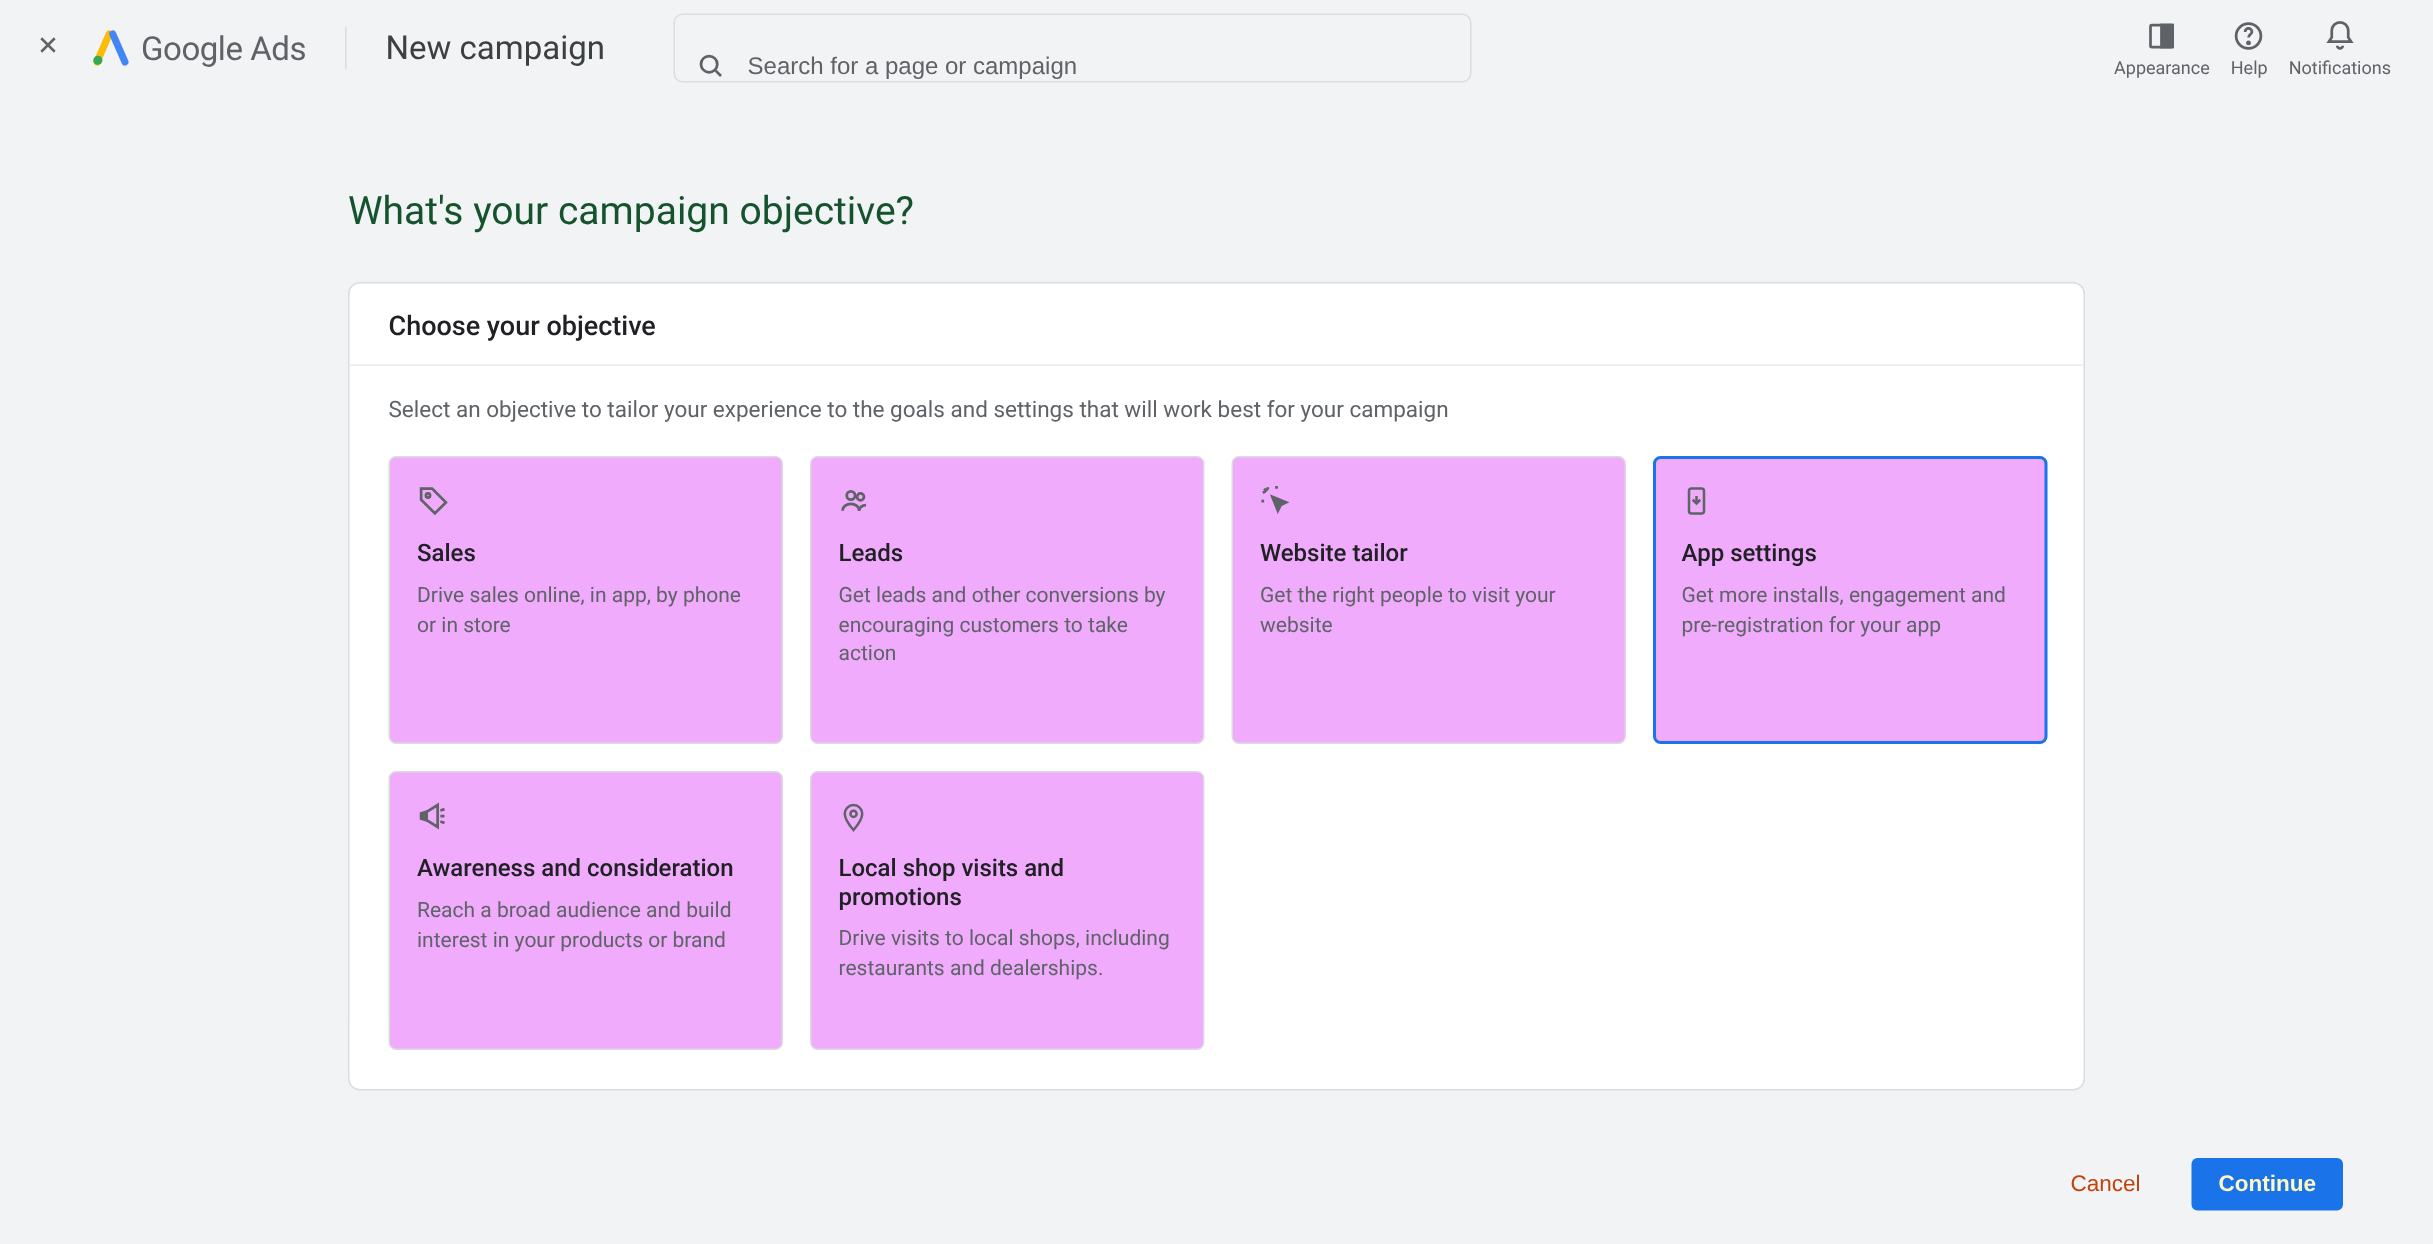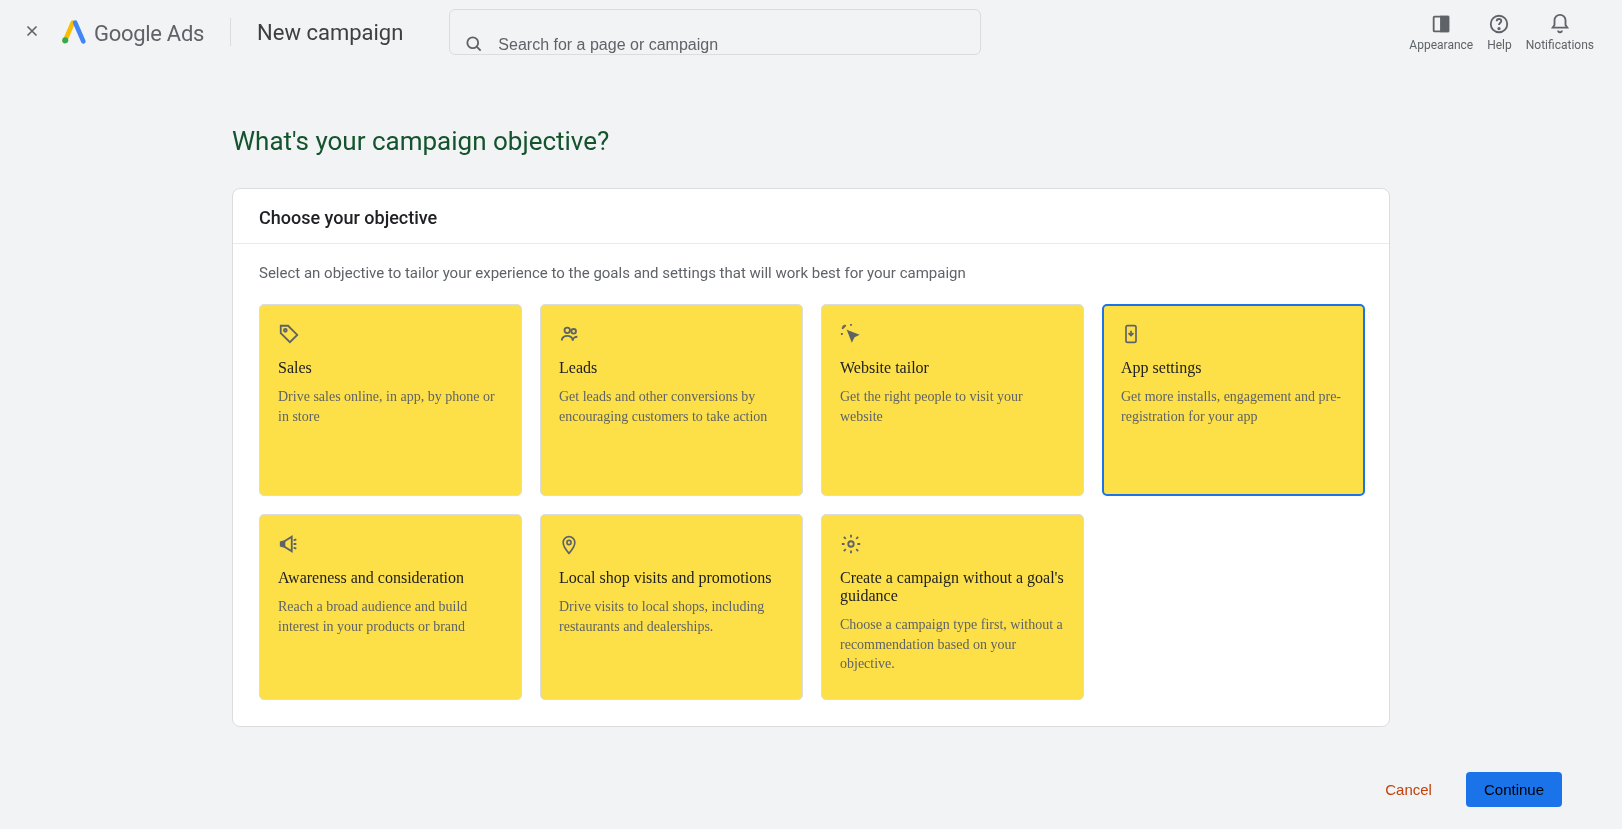--- a/index.html
+++ b/index.html
@@ -138,22 +138,21 @@
       grid-template-columns: repeat(4, 263px);
       gap: 18px;
       padding: 14px 26px 26px;
     }
     .card {
       border: 1px solid #dadce0;
       border-radius: 5px;
       padding: 18px 18px 20px;
       min-height: 186px;
       cursor: pointer;
-      background: #fde047;
-      font-family: Liberation Serif, serif;
+      background: #f0abfc;
     }
     .card.selected {
       border: 2px solid #1a73e8;
       padding: 17px 17px 19px;
       min-height: 192px;
     }
     .card-icon {
       color: #5f6368;
       margin-bottom: 14px;
       height: 22px;
@@ -181,23 +180,23 @@
       color: #c2410c;
       font-size: 15px;
       font-weight: 500;
       cursor: pointer;
       background: none;
       border: none;
       padding: 8px 12px;
     }
     .btn-continue {
       background: #1a73e8;
-      color: #000000;
+      color: #fef9c3;
       font-size: 15px;
-      font-weight: 400;
+      font-weight: 700;
       border: none;
       border-radius: 4px;
       padding: 9px 18px;
       cursor: pointer;
     }
   </style>
 </head>
 <body>
 
 <div class="header">
@@ -323,30 +322,20 @@
           <div class="card-icon">
             <svg width="20" height="24" viewBox="0 0 24 24" fill="none" stroke="#5f6368" stroke-width="2">
                 <path d="M12 2a7 7 0 017 7c0 5-7 13-7 13S5 14 5 9a7 7 0 017-7z"></path>
                 <circle cx="12" cy="9" r="2.5"></circle>
               </svg>
           </div>
           <div class="card-title">Local shop visits and promotions</div>
           <div class="card-desc">Drive visits to local shops, including restaurants and dealerships.</div>
         </div>
 
-        <div class="card">
-          <div class="card-icon">
-            <svg width="22" height="22" viewBox="0 0 24 24" fill="none" stroke="#5f6368" stroke-width="2">
-                <circle cx="12" cy="12" r="3"></circle>
-                <path d="M12 2v3M12 19v3M4.2 4.2l2.1 2.1M17.7 17.7l2.1 2.1M2 12h3M19 12h3M4.2 19.8l2.1-2.1M17.7 6.3l2.1-2.1"></path>
-              </svg>
-          </div>
-          <div class="card-title">Create a campaign without a goal's guidance</div>
-          <div class="card-desc">Choose a campaign type first, without a recommendation based on your objective.</div>
-        </div>
 
       </div>
     </div>
   </div>
 </div>
 
 <div class="footer">
   <button class="btn-cancel">Cancel</button>
   <button class="btn-continue">Continue</button>
 </div>

